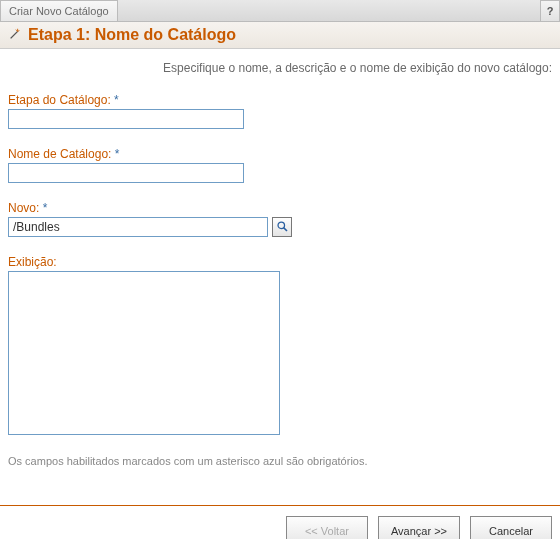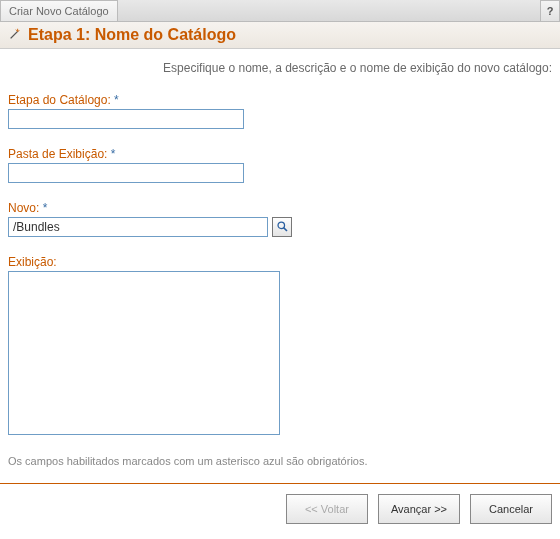--- a/index.html
+++ b/index.html
@@ -98,21 +98,21 @@
     display: flex;
     align-items: center;
     justify-content: center;
     cursor: pointer;
   }
   .browse-btn svg { width: 13px; height: 13px; }
   .footnote {
     color: #888;
     font-size: 11px;
     margin-top: 4px;
-    margin-bottom: 8px;
+    margin-bottom: 30px;
   }
   .separator {
     height: 1px;
     background: #c85a00;
     margin: 0 0 10px 0;
   }
   .button-row {
     display: flex;
     justify-content: flex-end;
     gap: 10px;
@@ -164,21 +164,21 @@
   <div class="field">
     <div class="field-label">
       <span>Etapa do Catálogo:</span>
       <span class="req">*</span>
     </div>
     <input type="text" class="text" value="" style="">
   </div>
 
   <div class="field">
     <div class="field-label">
-      <span>Pasta de Exibição:</span>
+      <span>Nome de Catálogo:</span>
       <span class="req">*</span>
     </div>
     <input type="text" class="text" value="" style="">
   </div>
 
   <div class="field">
     <div class="field-label">
       <span>Novo:</span>
       <span class="req">*</span>
     </div>

